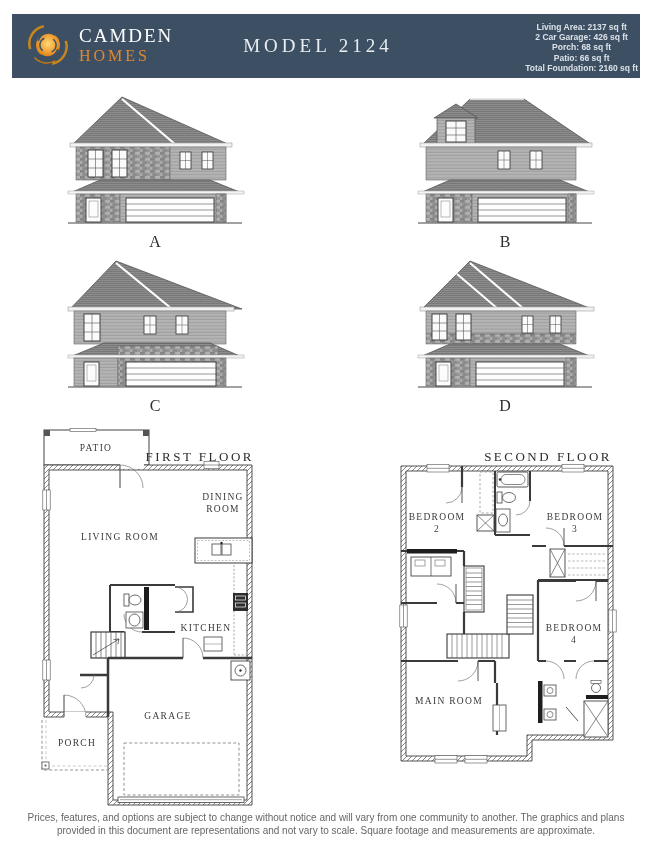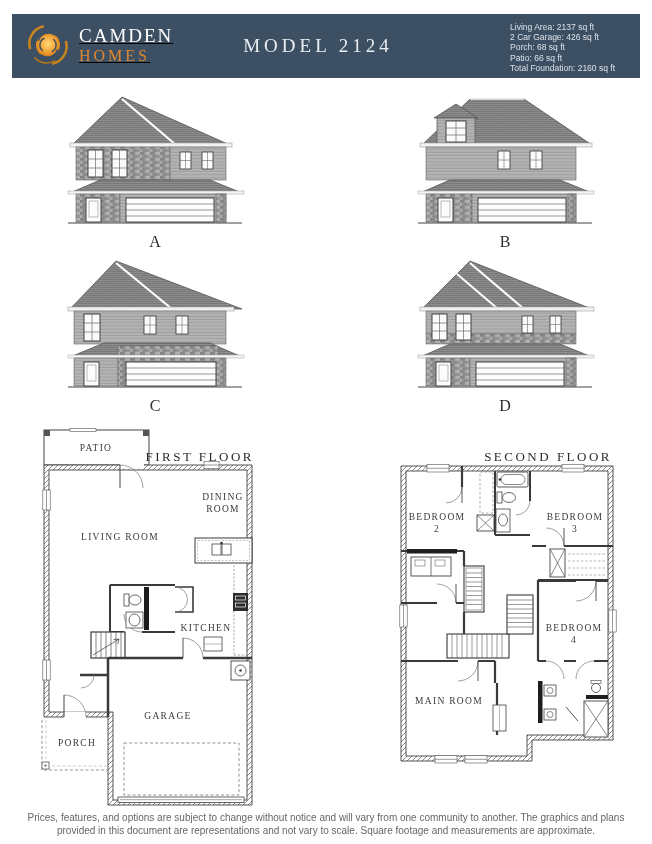--- a/index.html
+++ b/index.html
@@ -4,30 +4,30 @@
 <style>
   html,body { margin:0; padding:0; }
   body { width:652px; height:844px; background:#ffffff; position:relative;
          font-family:"Liberation Sans", sans-serif; overflow:hidden; }
 
   
   .header-bar { position:absolute; left:12px; top:14px; width:628px; height:64px;
                 background:#3d5063; }
   .brand { position:absolute; left:12px; top:7px; display:flex; align-items:center; }
   .brand svg { display:block; }
-  .brand-text { margin-left:7px;text-decoration:underline; }
+  .brand-text { margin-left:7px; }
   .brand-name { color:#ffffff; font-family:"Liberation Serif", serif; font-size:19px;
                 letter-spacing:2px; line-height:22px; }
   .brand-sub  { color:#e0872f; font-family:"Liberation Serif", serif; font-size:16px;
                 letter-spacing:3px; line-height:18px; }
   .model-title { position:absolute; left:0; right:16px; top:21px; text-align:center;
                  color:#e9edf1; font-family:"Liberation Serif", serif; font-size:19px;
                  letter-spacing:4px; }
-  .stats { position:absolute; right:25px; top:8px; color:#dbe1e9; font-size:8.5px;
-           line-height:10.2px; text-align:left; }
+  .stats { position:absolute; right:2px; top:8px; color:#dbe1e9; font-size:8.5px;
+           line-height:10.2px; text-align:center;font-weight:bold; }
 
   
   .elev { position:absolute; width:190px; text-align:center; }
   .elev svg { display:block; }
   .elev-label { font-family:"Liberation Serif", serif; font-size:16px; color:#2e2e2e;
                 margin-top:3px; }
   #elevA { left:60px;  top:92px; }
   #elevB { left:410px; top:92px; }
   #elevC { left:60px;  top:256px; }
   #elevD { left:410px; top:256px; }

